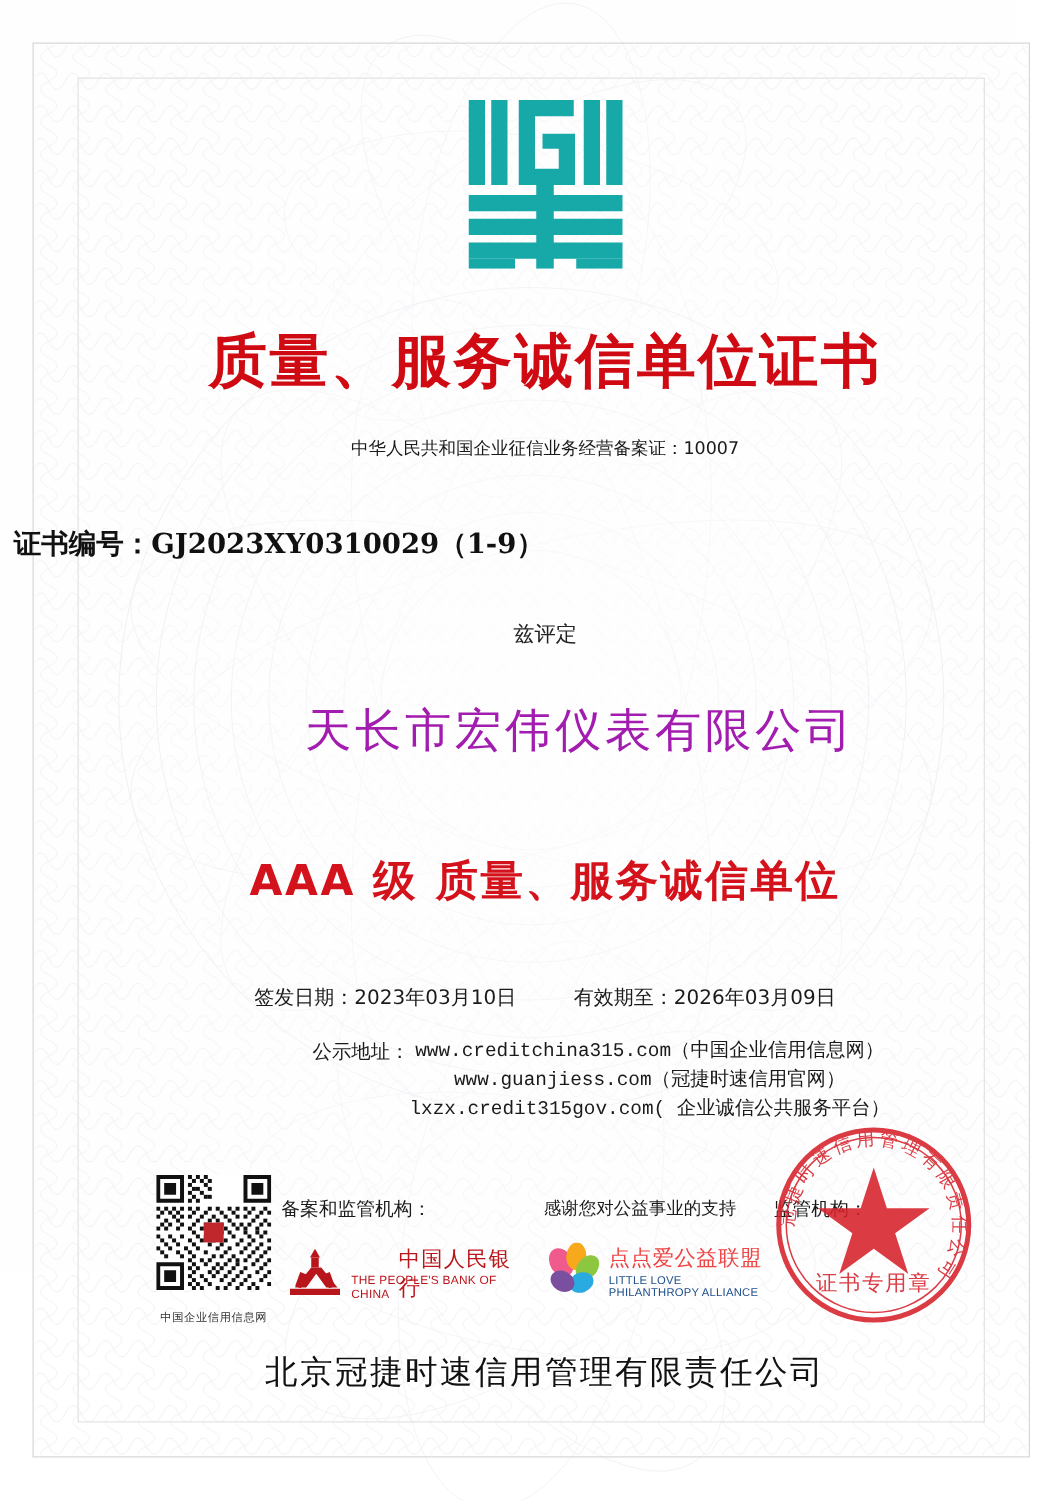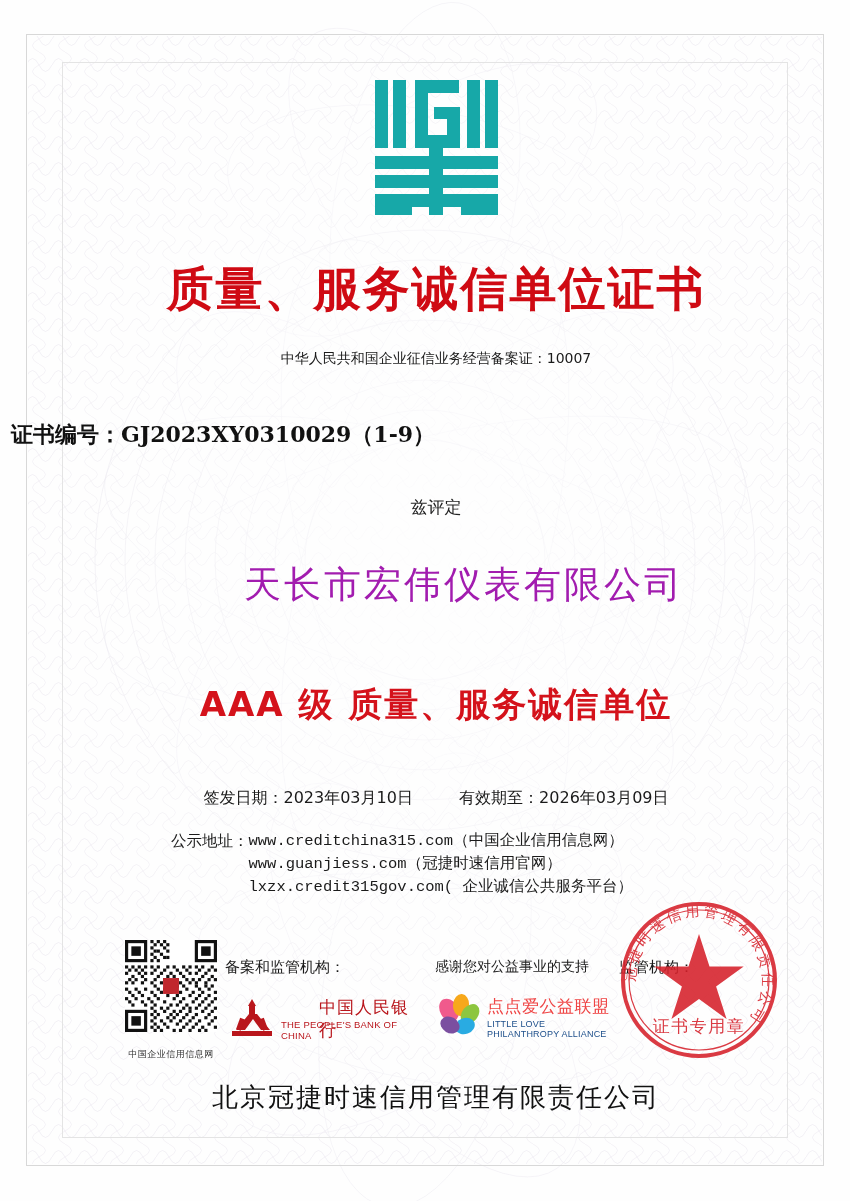--- a/index.html
+++ b/index.html
@@ -144,20 +144,21 @@
 
   .pub-block {
     position: absolute;
     left: 160px;
     top: 830px;
     width: 620px;
     color: #1a1a1a;
     font-size: 15.5px;
     font-family: "DejaVu Sans", "Liberation Sans", sans-serif;
     line-height: 23px;
+    text-align: center;
   }
   .pub-label {
     display: inline-block;
     vertical-align: top;
   }
   .pub-lines {
     display: inline-block;
     vertical-align: top;
     font-family: Liberation Mono, monospace;
   }

